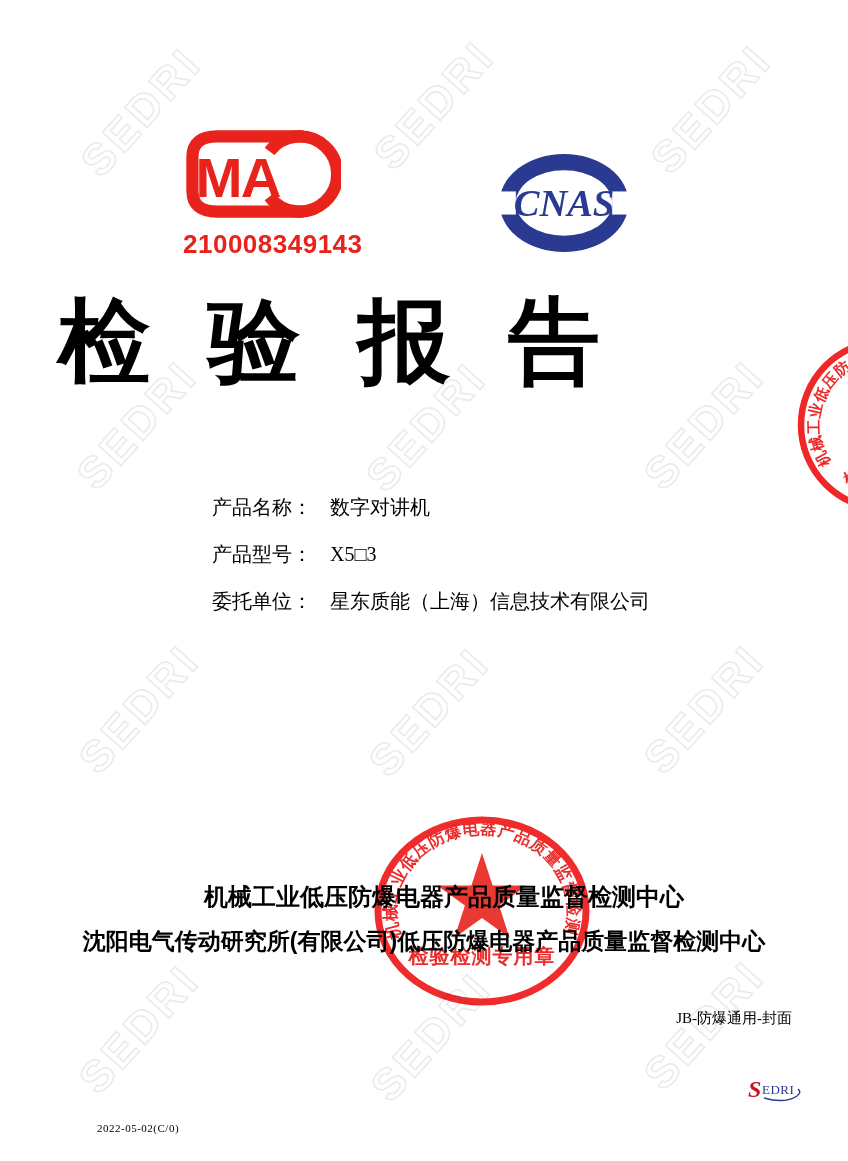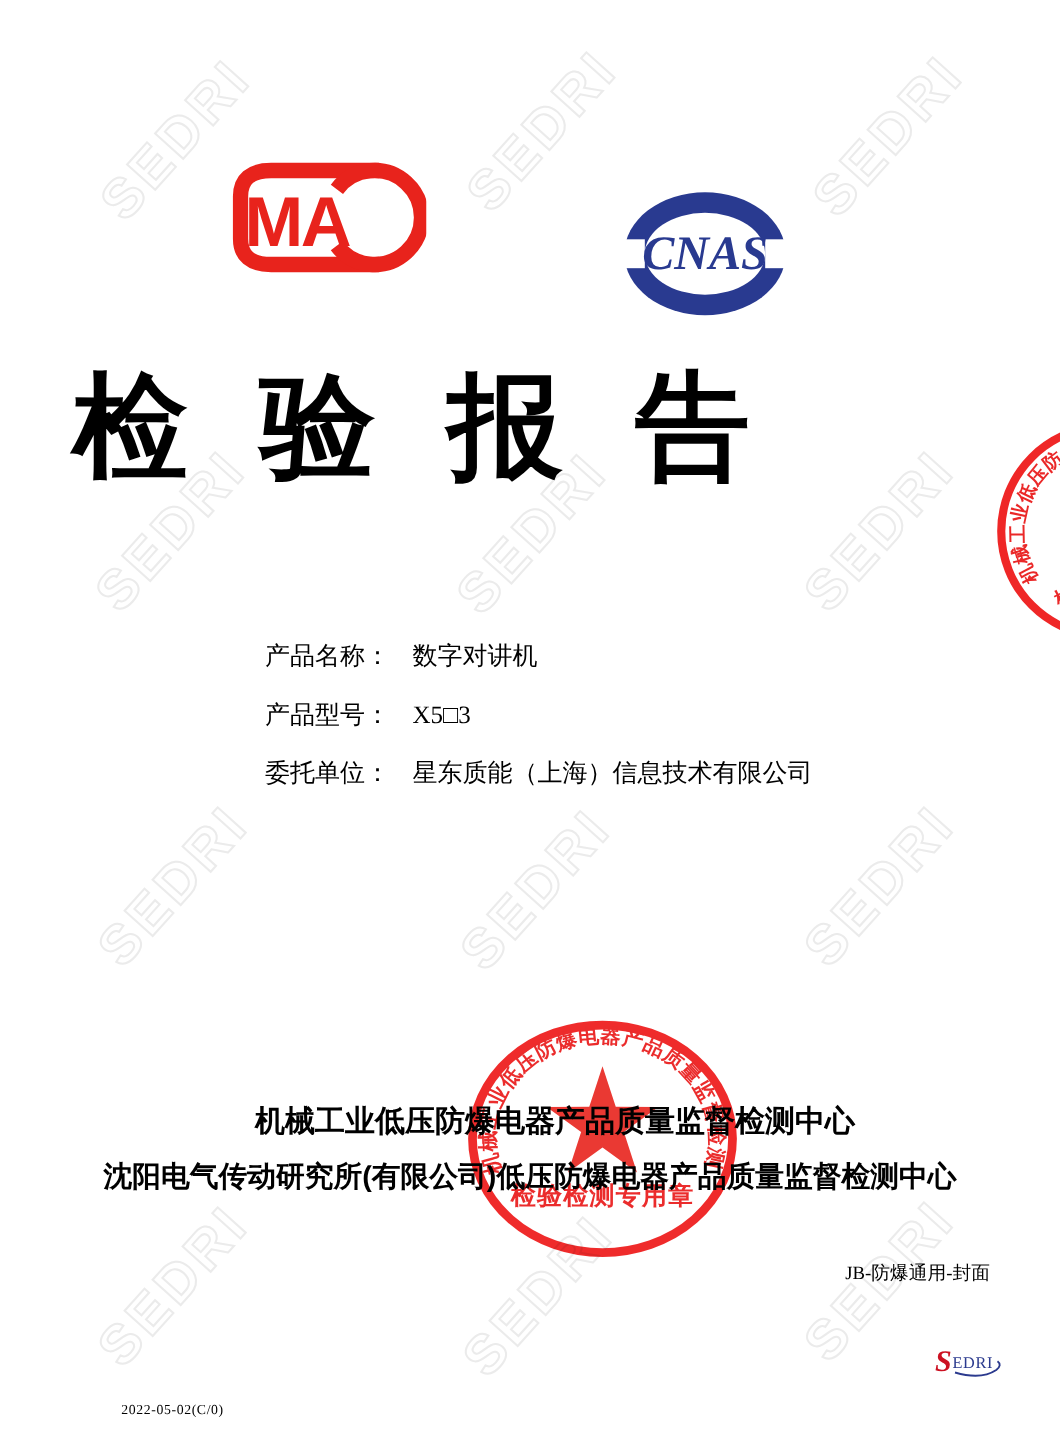--- a/index.html
+++ b/index.html
@@ -31,21 +31,21 @@
   }
   
   .title {
     position:absolute; left:0; top:280px; width:100%;
     font-size:92px; font-weight:600;
     letter-spacing:58px; text-indent:58px; white-space:nowrap;
   }
   
   .fields { position:absolute; left:212px; top:494px; font-size:20px; }
   .field-row { height:47px; white-space:nowrap; }
-  .field-row .lbl { display:inline-block; width:118px;margin-top:17px; }
+  .field-row .lbl { display:inline-block; width:118px; }
   
   .org1, .org2 {
     position:absolute; left:0; width:100%; text-align:center;
     font-family:"Liberation Sans", sans-serif; font-weight:bold;
   }
   .org1 { top:881px; font-size:24px; text-indent:40px; }
   .org2 { top:926px; font-size:23px; }
   
   .stamp-main {
     position:absolute; left:368px; top:810px;
@@ -78,20 +78,21 @@
   <span class="wm" style="left:354px; top:1012px;">SEDRI</span>
   <span class="wm" style="left:627px; top:1000px;">SEDRI</span>
 
 
   <div class="cma">
     <svg width="158" height="94" viewBox="0 0 168 100">
       <path d="M 128 10 H 36 Q 10 10 10 32 V 68 Q 10 90 36 90 H 128" fill="none" stroke="#e8231c" stroke-width="13"></path>
       <path d="M 92 26 A 40 40 0 1 1 92 74" fill="none" stroke="#e8231c" stroke-width="13"></path>
       <text x="58" y="74" text-anchor="middle" font-size="60" font-weight="bold" font-family="&quot;Liberation Sans&quot;, sans-serif" letter-spacing="-2" fill="#e8231c">MA</text>
     </svg>
+    <div class="cert-no">210008349143</div>
   </div>
 
   <svg class="cnas" width="136" height="104" viewBox="0 0 140 108">
     <ellipse cx="70" cy="54" rx="67" ry="51" fill="#293a90"></ellipse>
     <ellipse cx="70" cy="54" rx="50" ry="34" fill="#ffffff"></ellipse>
     <rect x="0" y="42" width="20" height="24" fill="#ffffff"></rect>
     <rect x="120" y="42" width="20" height="24" fill="#ffffff"></rect>
     <text x="70" y="67" text-anchor="middle" font-size="40" font-weight="bold" font-style="italic" font-family="&quot;Liberation Serif&quot;, serif" fill="#293a90">CNAS</text>
   </svg>
 

